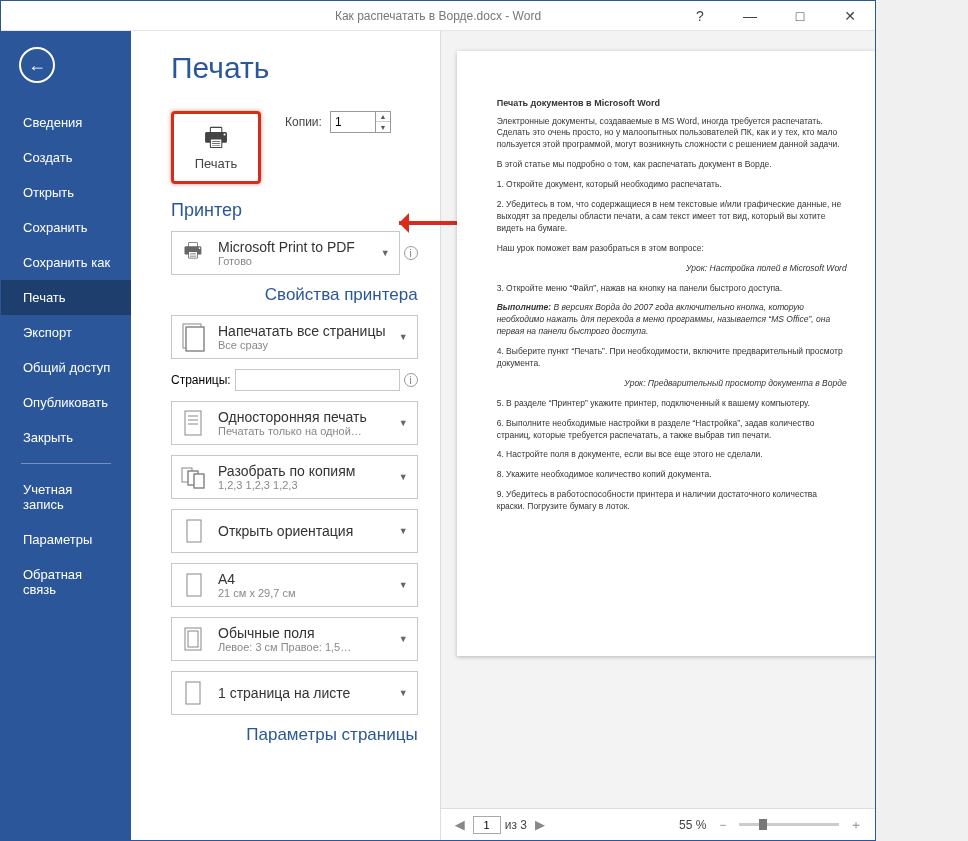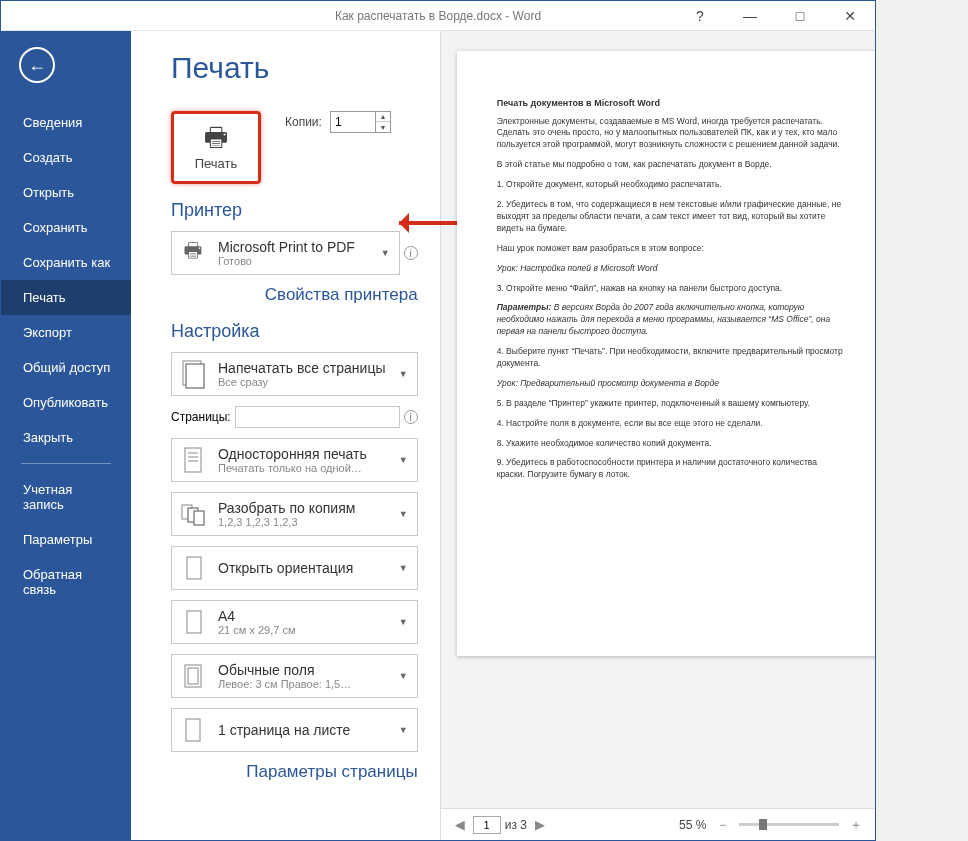--- a/index.html
+++ b/index.html
@@ -52,21 +52,21 @@
 .pages-row input { flex: 1; border: 1px solid #c8c8c8; height: 22px; padding: 0 4px; font-size: 12px; }
 .info-icon { width: 14px; height: 14px; border: 1px solid #999; border-radius: 50%; display: flex; align-items: center; justify-content: center; font-size: 10px; color: #777; cursor: pointer; }
 
 .preview-pane { flex: 1; display: flex; flex-direction: column; background: #f3f3f3; border-left: 1px solid #ddd; }
 .preview-viewport { flex: 1; display: flex; align-items: flex-start; justify-content: center; padding: 20px 16px 10px 16px; position: relative; overflow: hidden; }
 .scrollbar-v { position: absolute; right: 2px; top: 16px; bottom: 16px; width: 14px; background: #f0f0f0; }
 .scrollbar-thumb { width: 100%; height: 70%; background: #cfcfcf; }
 .paper { width: 430px; height: 605px; background: #fff; box-shadow: 0 1px 4px rgba(0,0,0,0.25); padding: 46px 40px 40px 40px; font-size: 8.5px; color: #333; line-height: 1.4; overflow: hidden; }
 .paper h4 { font-size: 9px; font-weight: bold; margin-bottom: 6px; }
 .paper p { margin-bottom: 8px; }
-.paper p.it { font-style: italic; }
+.paper p.it { font-style: italic; text-align: right; }
 .paper p.bold-it { font-style: italic; }
 .paper p.bold-it b { font-weight: bold; }
 
 .preview-footer { height: 32px; display: flex; align-items: center; padding: 0 10px; gap: 8px; background: #fff; border-top: 1px solid #ddd; font-size: 12px; color: #444; }
 .pf-nav { display: flex; align-items: center; gap: 4px; }
 .pf-btn { cursor: pointer; padding: 0 4px; color: #888; font-size: 13px; }
 .pf-page-input { width: 28px; border: 1px solid #aaa; text-align: center; font-size: 11px; height: 18px; }
 .pf-zoom { margin-left: auto; display: flex; align-items: center; gap: 6px; }
 .zoom-track { width: 100px; height: 3px; background: #ccc; position: relative; }
 .zoom-thumb { position: absolute; top: -4px; left: 20%; width: 8px; height: 11px; background: #777; }
@@ -136,21 +136,20 @@
             <div class="dd-text">
               <div class="dd-main">Microsoft Print to PDF</div>
               <div class="dd-sub">Готово</div>
             </div>
             <div class="dd-arrow">▼</div>
           </div>
           <div class="info-icon">i</div>
         </div>
         <div class="link-right">Свойства принтера</div>
 
-        <div class="section-title">Настройка</div>
 
         <div class="dd">
           <div class="dd-icon">
             <svg viewBox="0 0 26 30">
                 <rect x="3" y="2" width="18" height="24"></rect>
                 <rect x="6" y="5" width="18" height="24" fill="#fff"></rect>
                 <rect x="6" y="5" width="18" height="24"></rect>
               </svg>
           </div>
           <div class="dd-text">
@@ -262,24 +261,25 @@
         <div class="preview-viewport">
           <div class="paper">
             <h4>Печать документов в Microsoft Word</h4>
             <p>Электронные документы, создаваемые в MS Word, иногда требуется распечатать. Сделать это очень просто, но у малоопытных пользователей ПК, как и у тех, кто мало пользуется этой программой, могут возникнуть сложности с решением данной задачи.</p>
             <p>В этой статье мы подробно о том, как распечатать документ в Ворде.</p>
             <p>1. Откройте документ, который необходимо распечатать.</p>
             <p>2. Убедитесь в том, что содержащиеся в нем текстовые и/или графические данные, не выходят за пределы области печати, а сам текст имеет тот вид, который вы хотите видеть на бумаге.</p>
             <p>Наш урок поможет вам разобраться в этом вопросе:</p>
             <p class="it">Урок: Настройка полей в Microsoft Word</p>
             <p>3. Откройте меню “Файл”, нажав на кнопку на панели быстрого доступа.</p>
-            <p class="bold-it"><b>Параметры:</b> <span>В версиях Ворда до 2007 года включительно кнопка, которую необходимо нажать для перехода в меню программы, называется “MS Office”, она первая на панели быстрого доступа.</span></p>
+            <p class="bold-it"><b>Выполните:</b> <span>В версиях Ворда до 2007 года включительно кнопка, которую необходимо нажать для перехода в меню программы, называется “MS Office”, она первая на панели быстрого доступа.</span></p>
             <p>4. Выберите пункт “Печать”. При необходимости, включите предварительный просмотр документа.</p>
             <p class="it">Урок: Предварительный просмотр документа в Ворде</p>
             <p>5. В разделе “Принтер” укажите принтер, подключенный к вашему компьютеру.</p>
+            <p>6. Выполните необходимые настройки в разделе “Настройка”, задав количество страниц, которые требуется распечатать, а также выбрав тип печати.</p>
             <p>4. Настройте поля в документе, если вы все еще этого не сделали.</p>
             <p>8. Укажите необходимое количество копий документа.</p>
             <p>9. Убедитесь в работоспособности принтера и наличии достаточного количества краски. Погрузите бумагу в лоток.</p>
           </div>
           <div class="scrollbar-v">
             <div class="scrollbar-thumb"></div>
           </div>
         </div>
         <div class="preview-footer">
           <div class="pf-nav">

